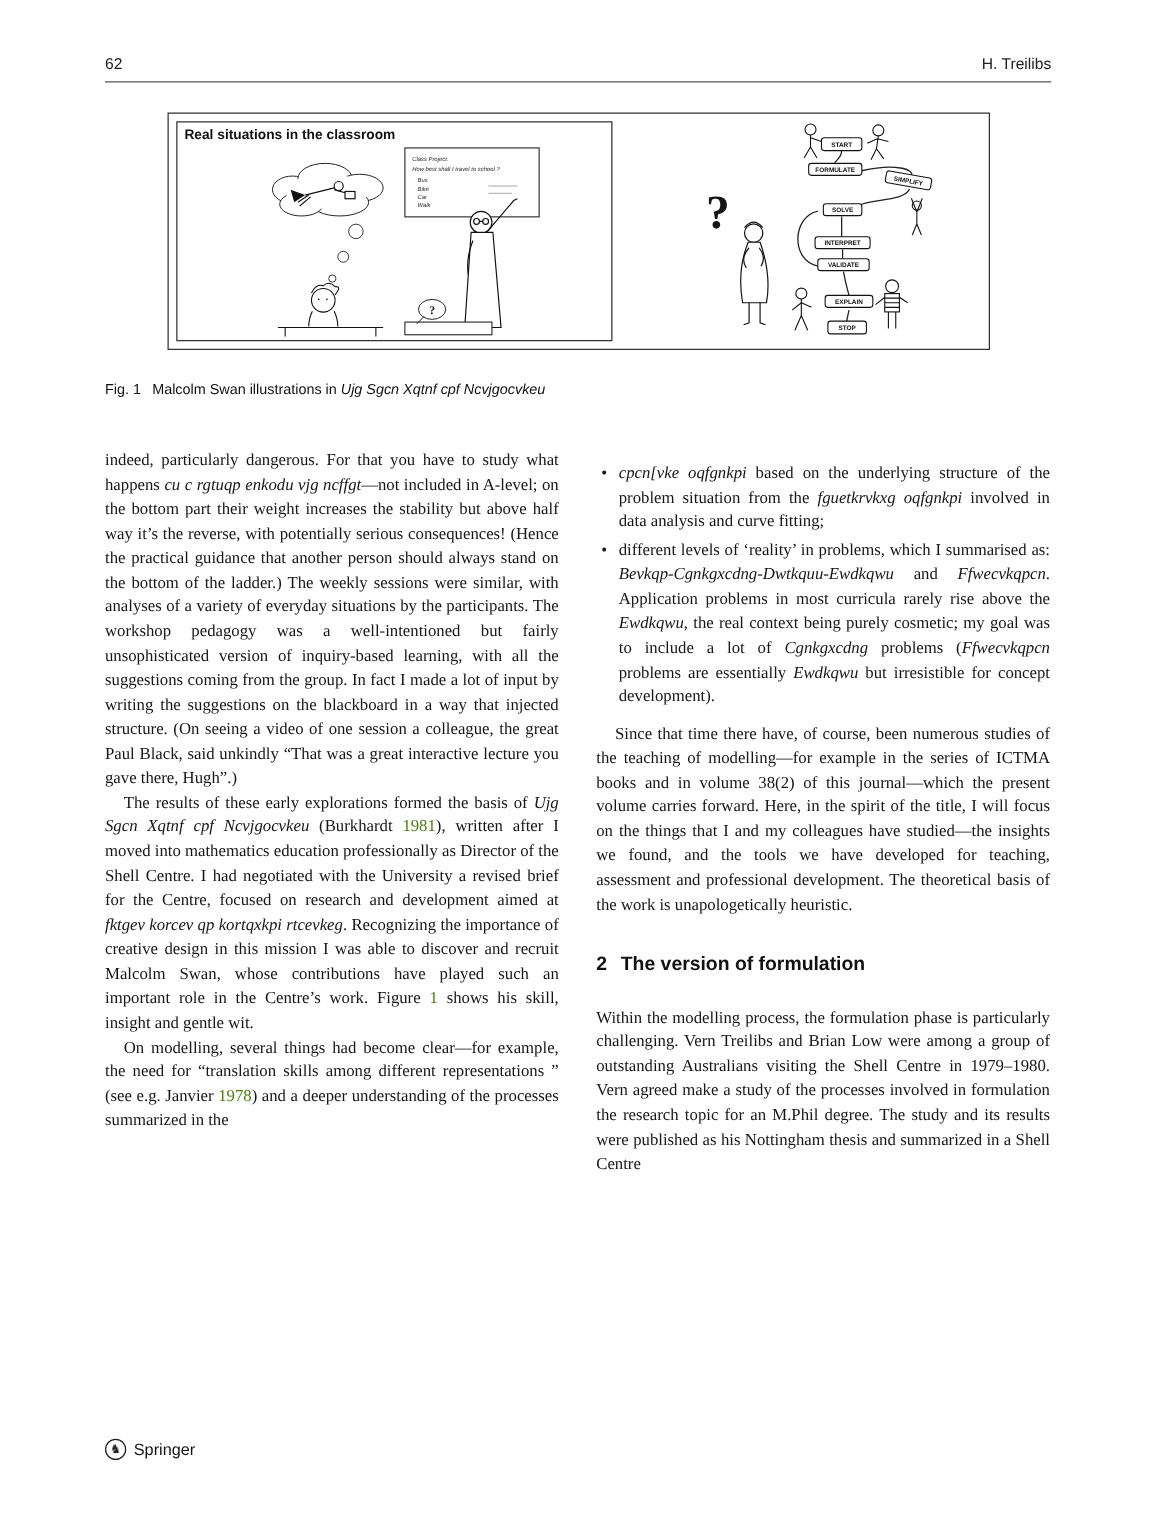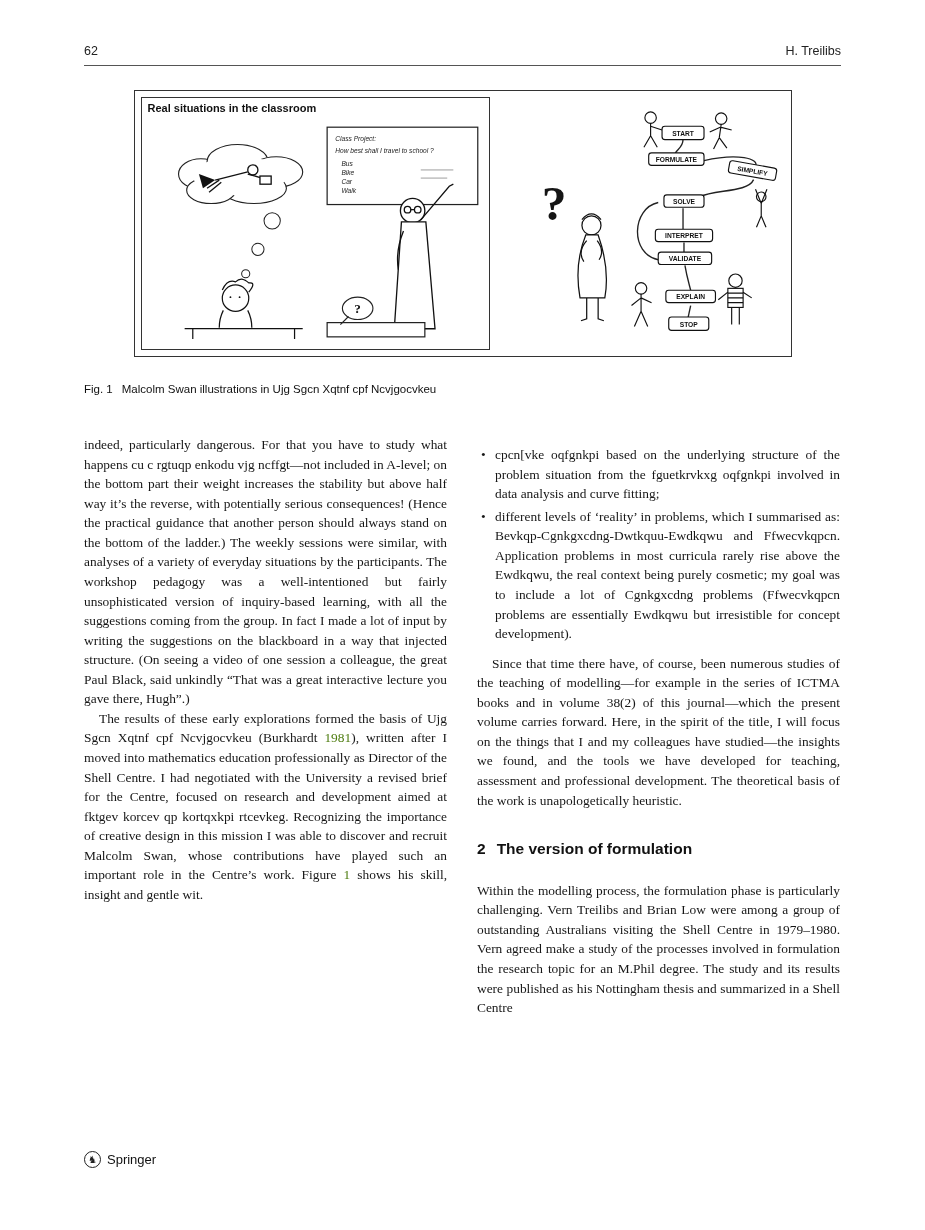--- a/index.html
+++ b/index.html
@@ -4,21 +4,21 @@
 <style>
   html,body{margin:0;padding:0;background:#fff;}
   .page{width:925px;height:1230px;position:relative;box-sizing:border-box;
         padding:44px 84px 0;background:#fff;color:#1c1c1c;
         font-family:"Liberation Serif",serif;}
   
   .header{display:flex;justify-content:space-between;align-items:flex-end;
           font-family:"Liberation Sans",sans-serif;font-size:12.5px;color:#222;
           padding-bottom:7px;border-bottom:1px solid #555;gap:40px;}
   
-  .figure-box{width:658px;height:267px;margin:24px auto 0;border:1px solid #333;
+  .figure-box{width:658px;height:190px;margin:24px auto 0;border:1px solid #333;
               display:flex;gap:8px;padding:6px;box-sizing:border-box;background:#fff;}
   .panel-left{width:55%;border:1px solid #333;box-sizing:border-box;
               padding:4px 6px 2px;display:flex;flex-direction:column;}
   .panel-title{font-family:"Liberation Sans",sans-serif;font-weight:bold;
                font-size:11px;color:#111;}
   .panel-left svg{flex:1;width:100%;height:auto;}
   .panel-right{width:45%;display:flex;}
   .panel-right svg{width:100%;height:100%;}
   svg text{font-family:"Liberation Sans",sans-serif;}
   .board-text{font-style:italic;font-size:6.5px;fill:#222;}
@@ -28,21 +28,21 @@
             font-family:"Liberation Serif",serif;fill:#111;}
   
   .caption{margin-top:26px;font-family:"Liberation Sans",sans-serif;
            font-size:11.5px;color:#111;}
   .cap-label{font-weight:normal;margin-right:9px;}
   
   .columns{display:flex;gap:30px;margin-top:40px;}
   .col{width:363px;font-size:13.4px;line-height:1.46;text-align:justify;color:#161616;}
   .col p{margin:0;}
   p.indent{text-indent:15px;}
-  .seg-i{}
+  .seg-i{font-style:italic;}
   .seg-link{color:#4d7c0f;}
   .bullets{margin:10px 0;padding:0 0 0 18px;list-style:none;}
   .bullets li{position:relative;margin-bottom:3px;}
   .bullets li::before{content:attr(data-marker);position:absolute;left:-14px;top:0;}
   .section-heading{font-family:"Liberation Sans",sans-serif;font-size:15.5px;
                    font-weight:bold;color:#111;margin:28px 0 20px;}
   .h2-title{margin-left:11px;}
   
   .footer{position:absolute;left:84px;bottom:62px;display:flex;align-items:center;
           gap:6px;font-family:"Liberation Sans",sans-serif;font-size:13px;color:#111;}
@@ -211,20 +211,21 @@
   </div>
 
   <div class="caption">
     <span class="cap-label">Fig. 1</span><span><span>Malcolm Swan illustrations in </span><span class="seg-i">Ujg Sgcn Xqtnf cpf Ncvjgocvkeu</span></span>
   </div>
 
   <div class="columns">
     <div class="col">
       <p><span>indeed, particularly dangerous. For that you have to study what happens </span><span class="seg-i">cu c rgtuqp enkodu vjg ncffgt</span><span>—not included in A-level; on the bottom part their weight increases the stability but above half way it’s the reverse, with potentially serious consequences! (Hence the practical guidance that another person should always stand on the bottom of the ladder.) The weekly sessions were similar, with analyses of a variety of everyday situations by the participants. The workshop pedagogy was a well-intentioned but fairly unsophisticated version of inquiry-based learning, with all the suggestions coming from the group. In fact I made a lot of input by writing the suggestions on the blackboard in a way that injected structure. (On seeing a video of one session a colleague, the great Paul Black, said unkindly “That was a great interactive lecture you gave there, Hugh”.)</span></p>
       <p class="indent"><span>The results of these early explorations formed the basis of </span><span class="seg-i">Ujg Sgcn Xqtnf cpf Ncvjgocvkeu</span><span> (Burkhardt </span><span class="seg-link">1981</span><span>), written after I moved into mathematics education professionally as Director of the Shell Centre. I had negotiated with the University a revised brief for the Centre, focused on research and development aimed at </span><span class="seg-i">fktgev korcev qp kortqxkpi rtcevkeg</span><span>. Recognizing the importance of creative design in this mission I was able to discover and recruit Malcolm Swan, whose contributions have played such an important role in the Centre’s work. Figure </span><span class="seg-link">1</span><span> shows his skill, insight and gentle wit.</span></p>
+      <p class="indent"><span>On modelling, several things had become clear—for example, the need for “translation skills among different representations ” (see e.g. Janvier </span><span class="seg-link">1978</span><span>)  and a deeper understanding of the processes summarized in the</span></p>
     </div>
     <div class="col">
       <ul class="bullets">
         <li data-marker="•"><span class="seg-i">cpcn[vke oqfgnkpi</span><span> based on the underlying structure of the problem situation from the </span><span class="seg-i">fguetkrvkxg oqfgnkpi</span><span> involved in data analysis and curve fitting;</span></li>
         <li data-marker="•"><span>different levels of ‘reality’ in problems, which I summarised as: </span><span class="seg-i">Bevkqp-Cgnkgxcdng-Dwtkquu-Ewdkqwu</span><span> and </span><span class="seg-i">Ffwecvkqpcn</span><span>. Application problems in most curricula rarely rise above the </span><span class="seg-i">Ewdkqwu</span><span>, the real context being purely cosmetic; my goal was to include a lot of </span><span class="seg-i">Cgnkgxcdng</span><span> problems (</span><span class="seg-i">Ffwecvkqpcn</span><span> problems are essentially </span><span class="seg-i">Ewdkqwu</span><span> but irresistible for concept development).</span></li>
       </ul>
       <p class="indent">Since that time there have, of course, been numerous studies of the teaching of modelling—for example in the series of ICTMA books and in volume 38(2) of this journal—which the present volume carries forward. Here, in the spirit of the title, I will focus on the things that I and my colleagues have studied—the insights we found, and the tools we have developed for teaching, assessment and professional development. The theoretical basis of the work is unapologetically heuristic.</p>
       <h2 class="section-heading"><span>2</span><span class="h2-title">The version of formulation</span></h2>
       <p>Within the modelling process, the formulation phase is particularly challenging. Vern Treilibs and Brian Low were among a group of outstanding Australians visiting the Shell Centre in 1979–1980. Vern agreed make a study of the processes involved in formulation the research topic for an M.Phil degree. The study and its results were published as his Nottingham thesis and summarized in a Shell Centre</p>
     </div>

